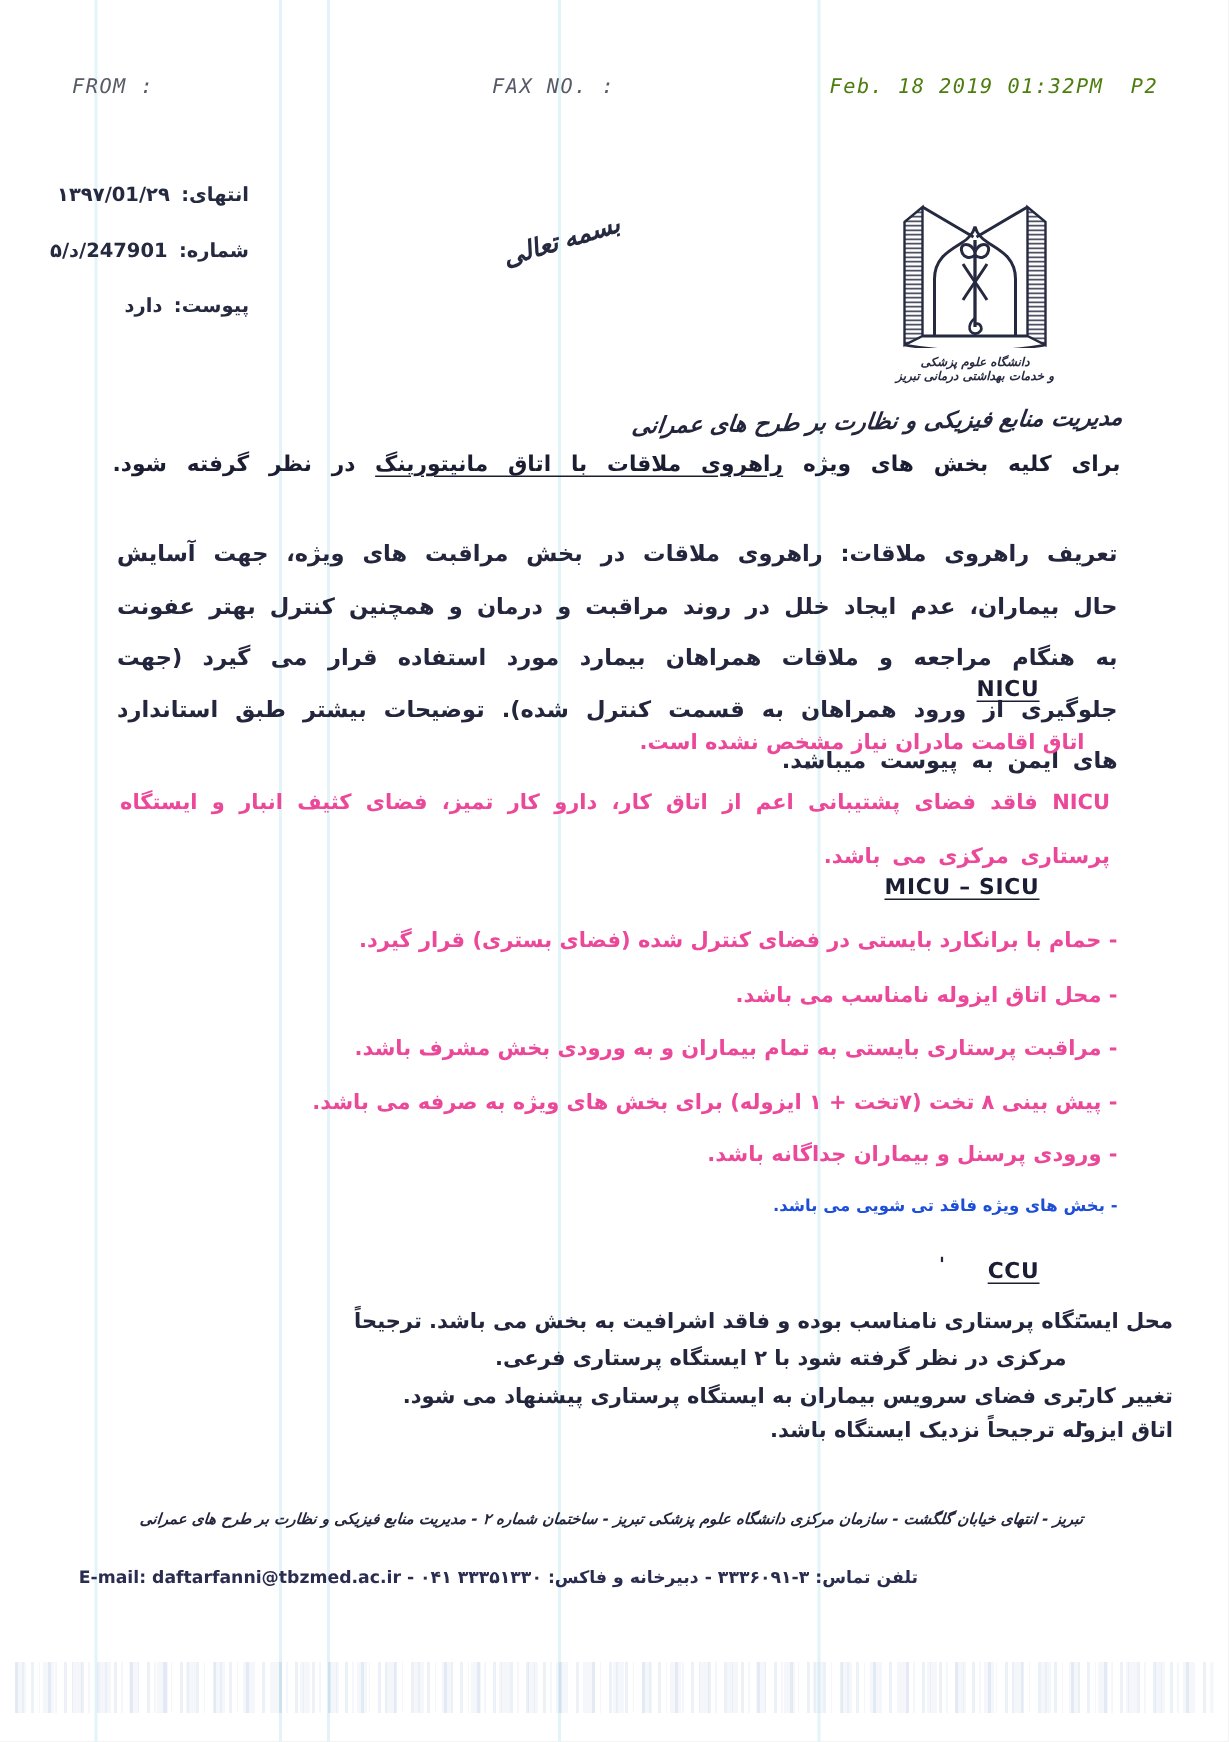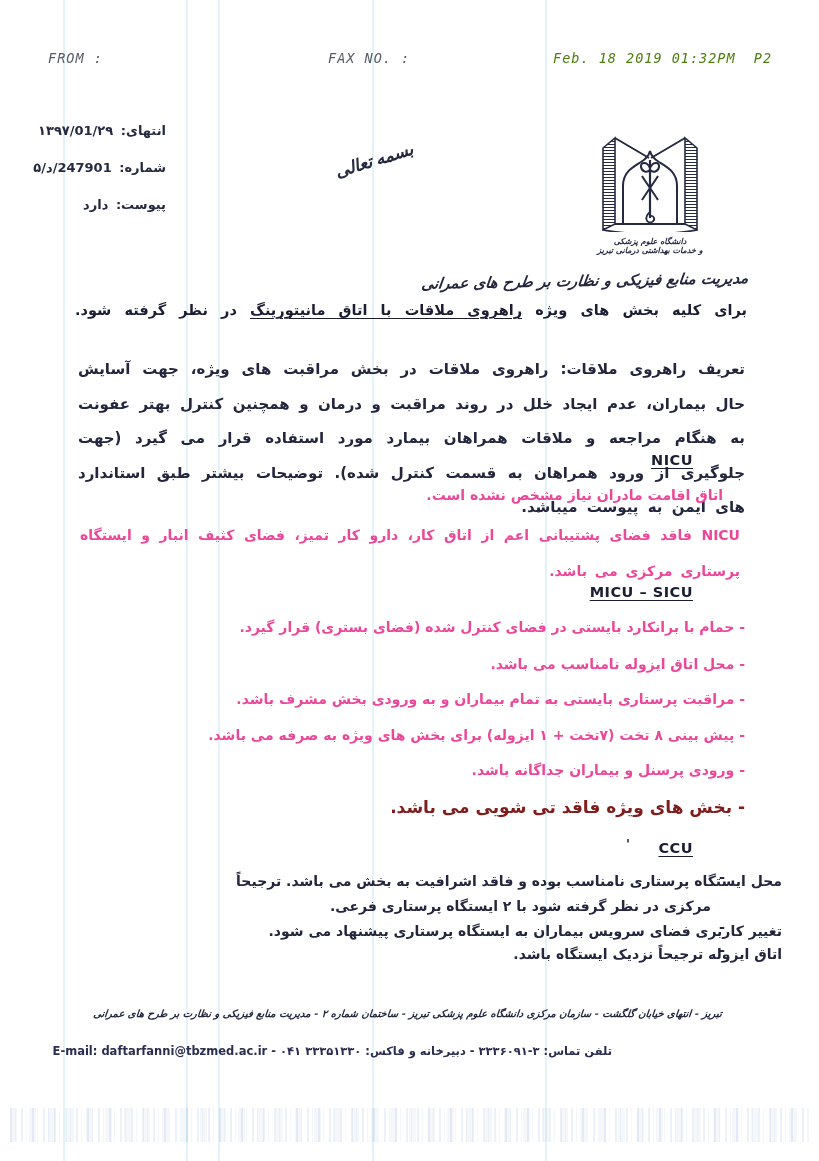--- a/index.html
+++ b/index.html
@@ -61,21 +61,21 @@
     font-size:14.5px;font-weight:bold;color:#1b1e33;
     text-decoration:underline;text-underline-offset:3px;letter-spacing:.5px;
   }
   .p-rtl{
     position:absolute;direction:rtl;font-size:14px;font-weight:bold;
     color:#ec4899;text-align:right;
   }
   .nicu-p1{left:78px;top:487px;width:645px;white-space:nowrap;}
   .nicu-p2{left:80px;top:517px;width:660px;text-align:justify;line-height:36px;word-spacing:3px;}
   .micu-item{right:74px;white-space:nowrap;}
-  .micu-bold{color:#7f1d1d;font-size:17px;text-align:right;}
+  .micu-bold{color:#1d4ed8;font-size:11px;text-align:right;}
   
   .ccu-tick{position:absolute;left:626px;top:836px;font-weight:bold;color:#23263c;font-size:13px;}
   .ccu-dash{position:absolute;left:719px;font-weight:bold;color:#23263c;font-size:14.5px;}
   .ccu-item{
     position:absolute;left:185px;width:526px;direction:rtl;text-align:right;
     font-size:14px;font-weight:bold;color:#23263c;line-height:25px;
     padding-right:71px;text-indent:-71px;box-sizing:content-box;
   }
   
   .footer-address{

